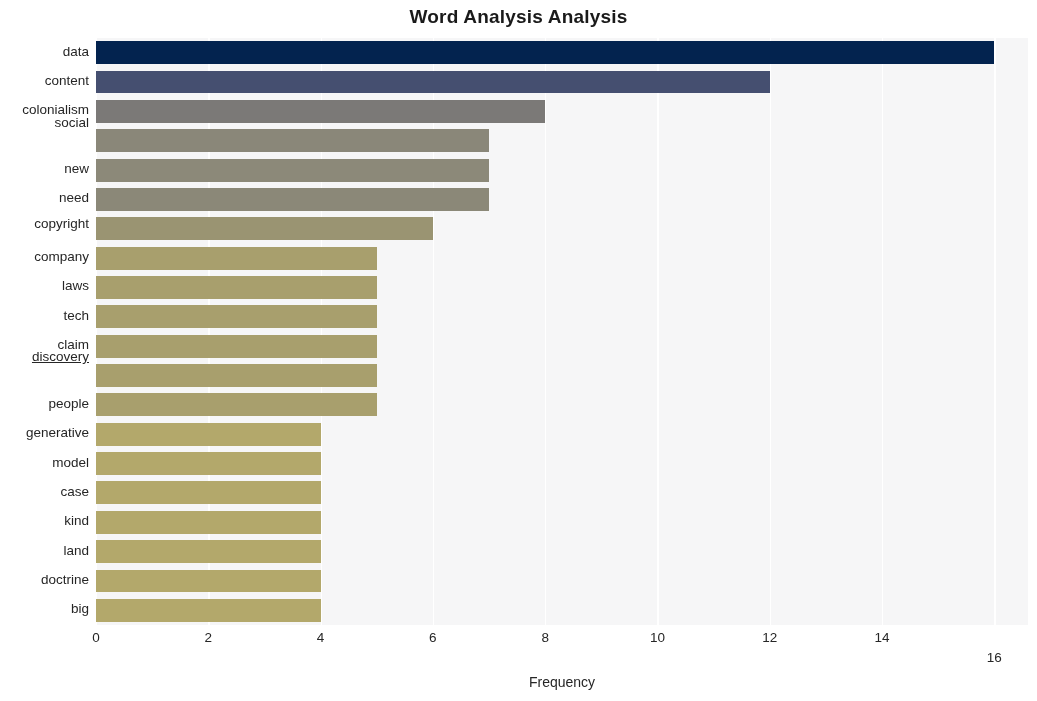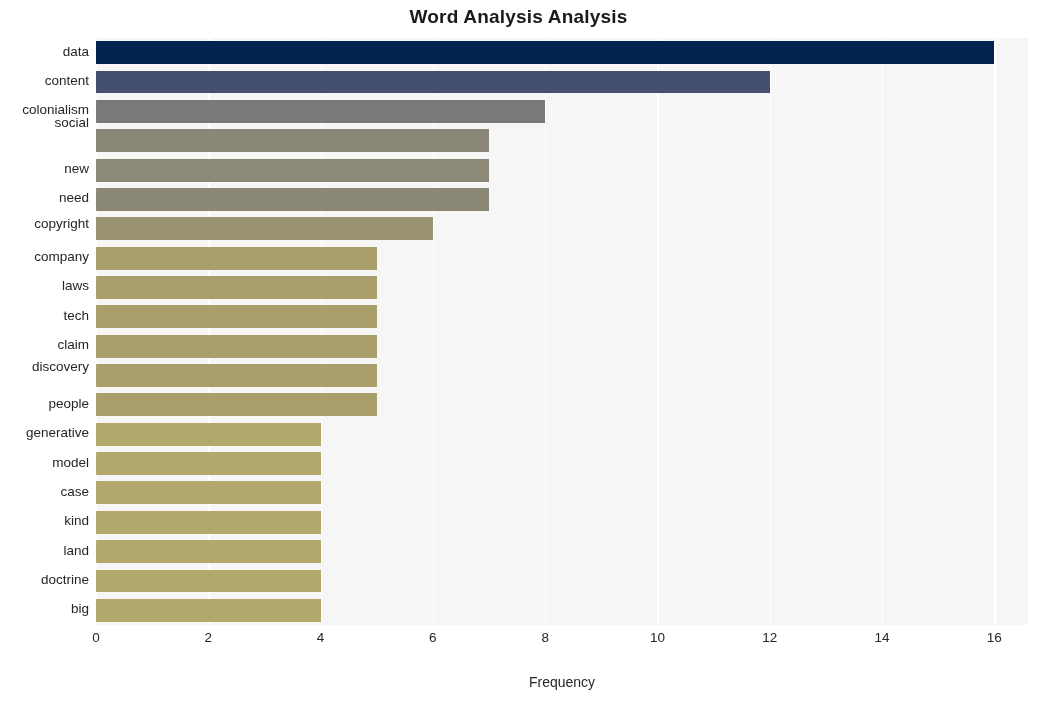--- a/index.html
+++ b/index.html
@@ -196,37 +196,37 @@
       <div class="ylabel" style="top: 35.025px;">content</div>
       <div class="ylabel" style="top: 64.375px;">colonialism</div>
       <div class="ylabel" style="top: 77px; padding-left: 14px;">social</div>
       <div class="ylabel" style="top: 123.075px;">new</div>
       <div class="ylabel" style="top: 152.425px;">need</div>
       <div class="ylabel" style="top: 178px;">copyright</div>
       <div class="ylabel" style="top: 211.125px;">company</div>
       <div class="ylabel" style="top: 240.475px;">laws</div>
       <div class="ylabel" style="top: 269.825px;">tech</div>
       <div class="ylabel" style="top: 299.175px;">claim</div>
-      <div class="ylabel" style="top: 321px;">discovery</div>
+      <div class="ylabel" style="top: 311px; text-decoration: underline;">discovery</div>
       <div class="ylabel" style="top: 357.875px; margin-left: 48px;">people</div>
       <div class="ylabel" style="top: 387.225px;">generative</div>
       <div class="ylabel" style="top: 416.575px; padding-left: 45px;">model</div>
       <div class="ylabel" style="top: 445.925px; padding-left: 32px;">case</div>
       <div class="ylabel" style="top: 475.275px;">kind</div>
       <div class="ylabel" style="top: 504.625px;">land</div>
       <div class="ylabel" style="top: 533.975px;">doctrine</div>
       <div class="ylabel" style="top: 563.325px;">big</div>
     </div>
   <div id="xlabels">
       <div class="xlabel" style="left: 96px;">0</div>
       <div class="xlabel" style="left: 208.289px;">2</div>
       <div class="xlabel" style="left: 320.578px;">4</div>
       <div class="xlabel" style="left: 432.867px;">6</div>
       <div class="xlabel" style="left: 545.157px;">8</div>
       <div class="xlabel" style="left: 657.446px;">10</div>
       <div class="xlabel" style="left: 769.735px;">12</div>
       <div class="xlabel" style="left: 882.024px;">14</div>
-      <div class="xlabel" style="left: 994.313px;">16</div>
+      <div class="xlabel" style="left: 994.313px; margin-top: 20px;">16</div>
     </div>
 
   <div id="xaxis-title">Frequency</div>
 
 </div>
 
 </body></html>

